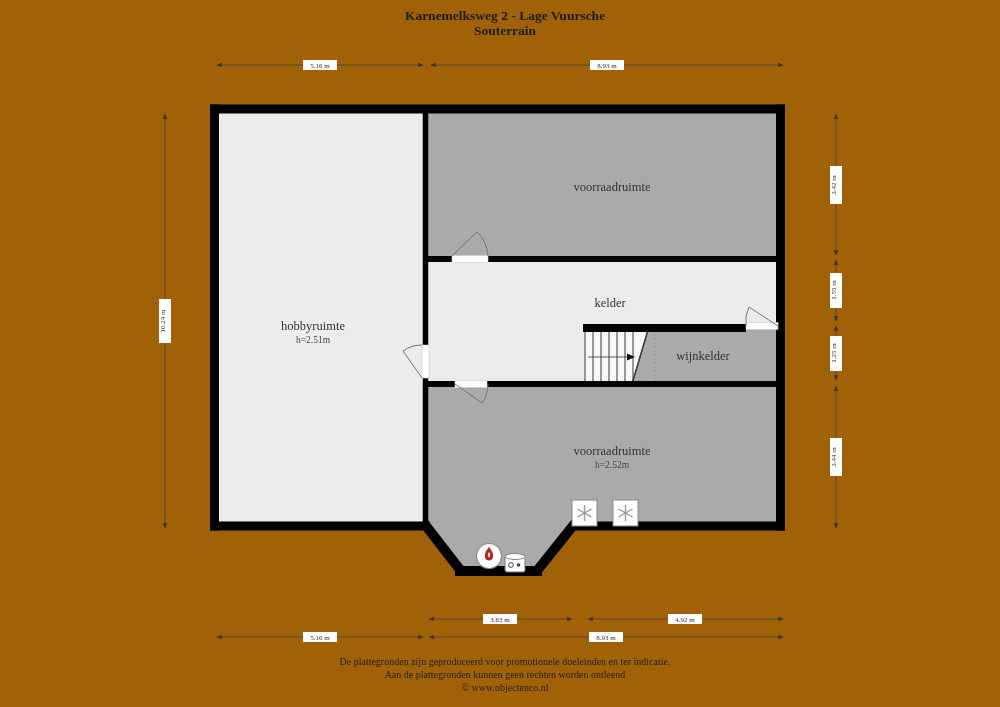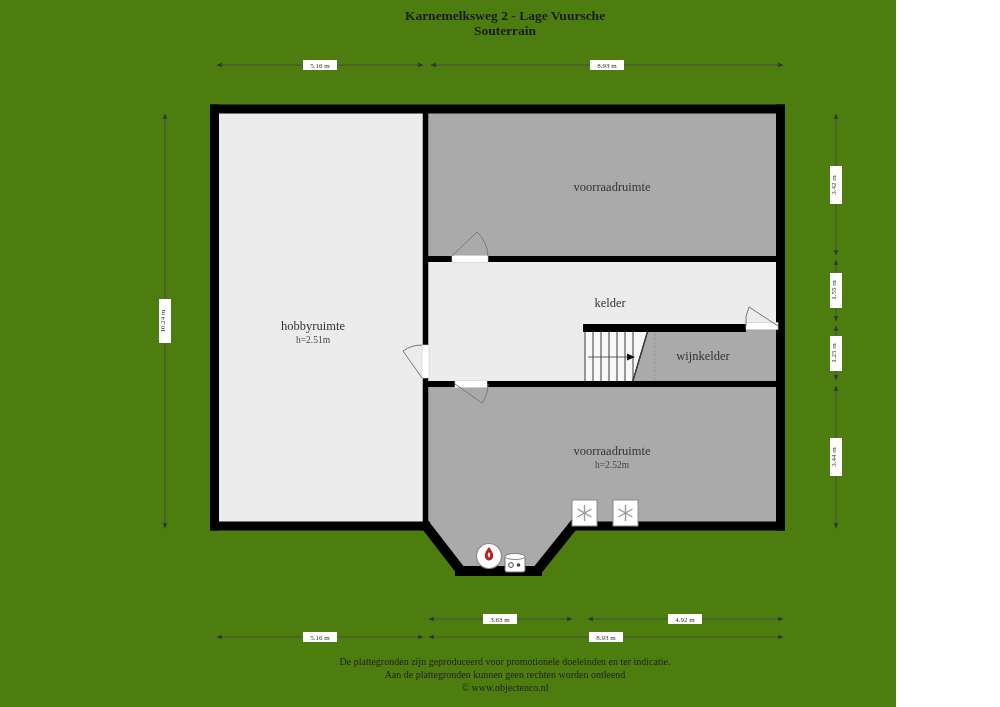--- a/index.html
+++ b/index.html
@@ -1,17 +1,17 @@
 <!DOCTYPE html>
 <html><head>
 <meta charset="utf-8">
 <style>
   html,body{margin:0;padding:0;background:#ffffff;}
   #canvas{
-    position:relative;width:896px;height:707px;background:#4d7c0f;
+    position:relative;width:1000px;height:707px;background:#a16207;
     font-family:"Liberation Serif","DejaVu Serif",serif;overflow:hidden;
   }
   .title{
     position:absolute;left:0;top:8px;width:1010px;text-align:center;
     font-weight:bold;font-size:13.5px;color:#1c1c1c;line-height:15px;
   }
   .footer{
     position:absolute;left:0;width:1010px;text-align:center;
     font-size:10px;color:#222;
   }

